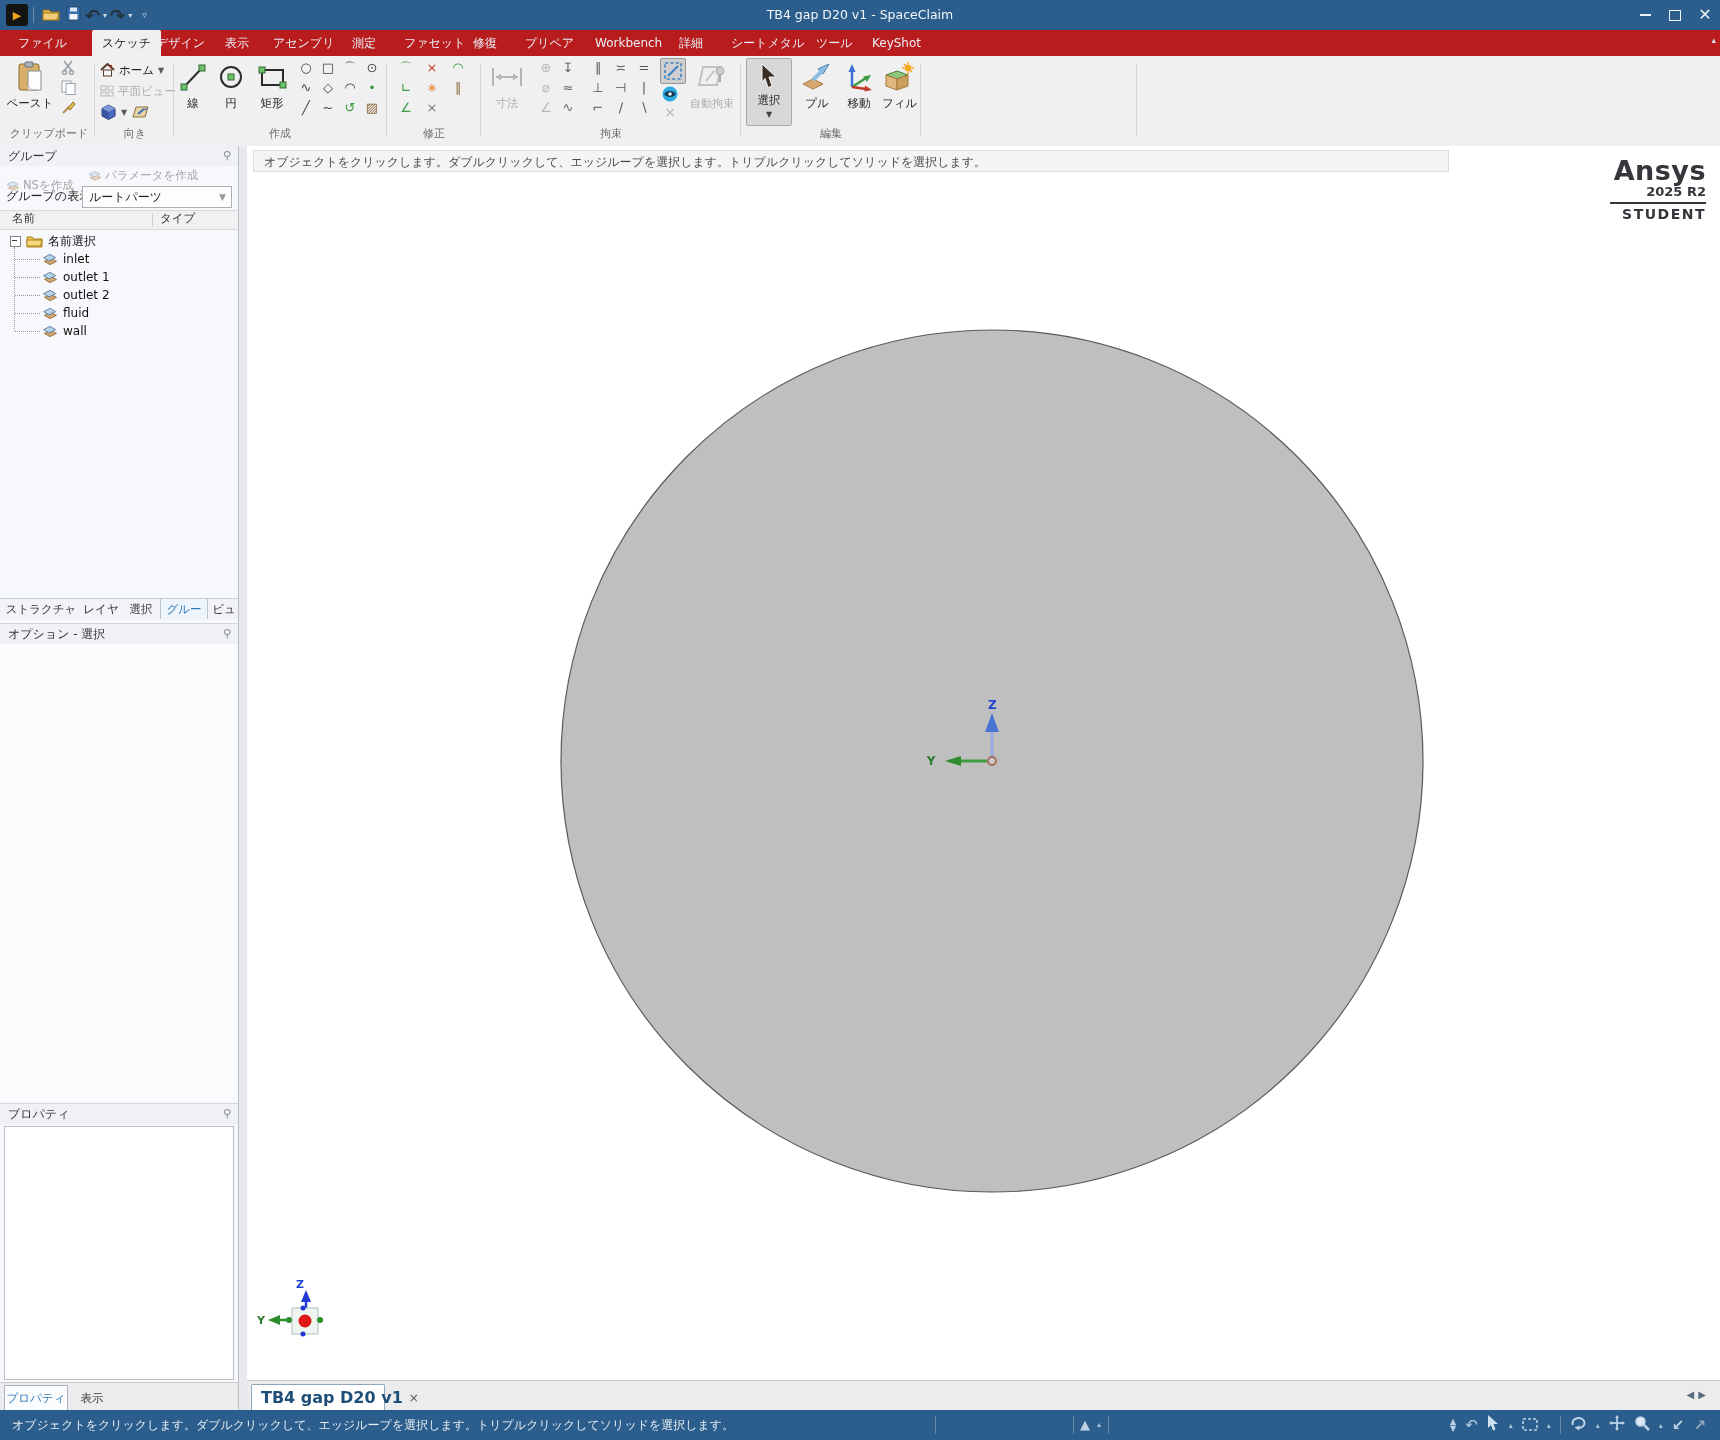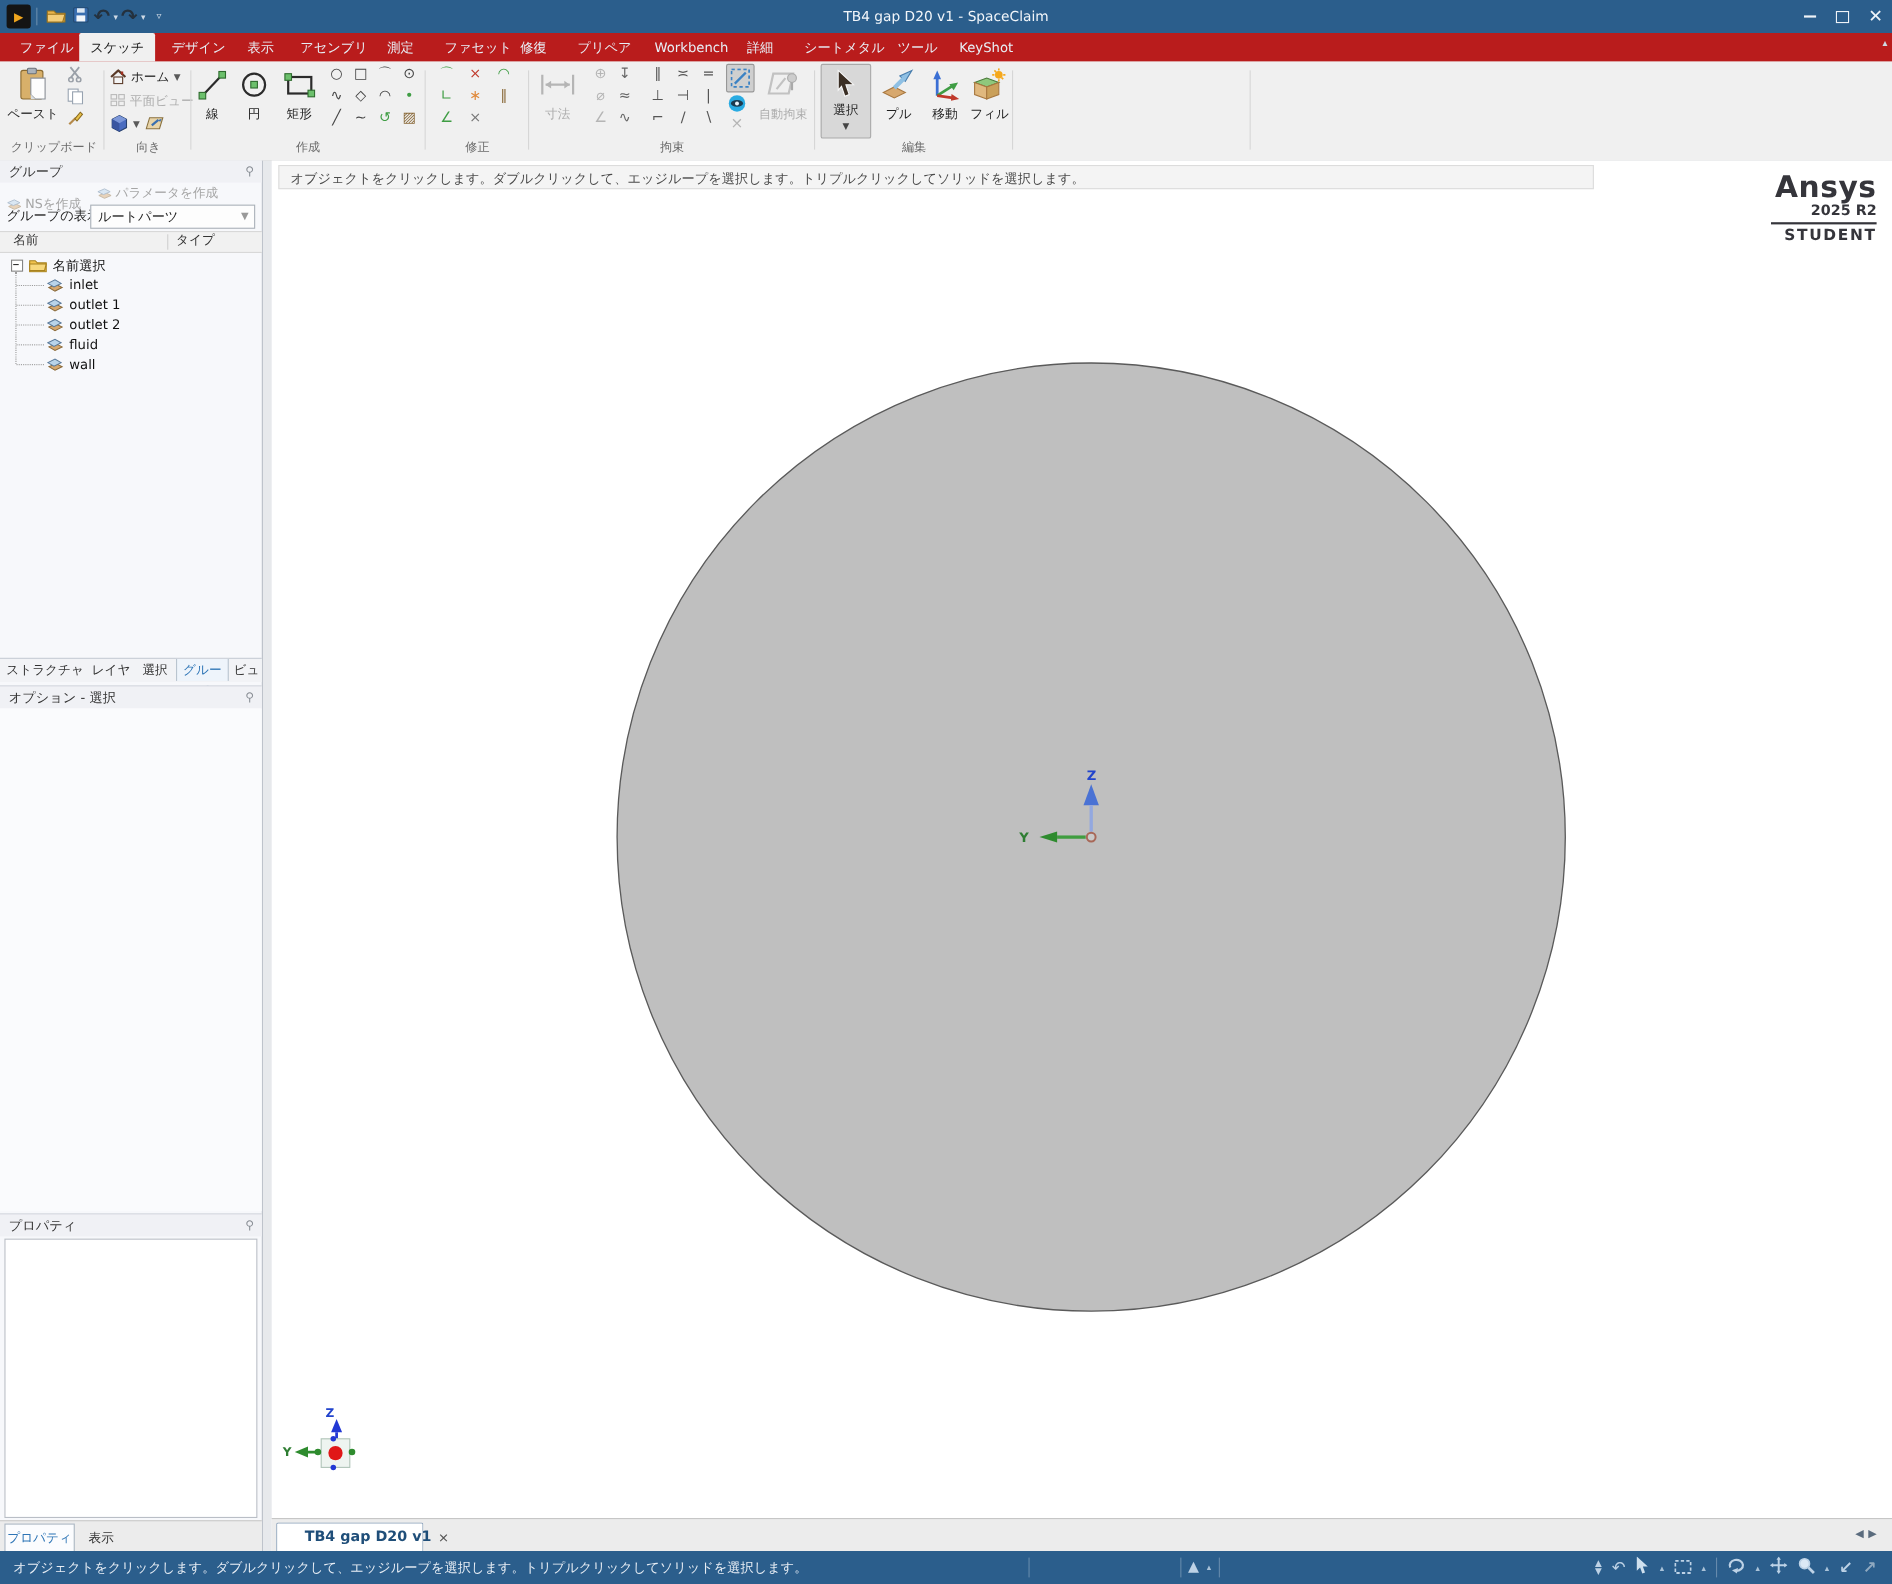--- a/index.html
+++ b/index.html
@@ -21,21 +21,21 @@
   .tiny-caret{color:#cfdae6;font-size:8px;margin:0 2px;}
   .winbtn{position:absolute;top:0;width:30px;height:30px;display:flex;align-items:center;justify-content:center;}
   .min-glyph{width:11px;height:2px;background:#eef3f8;}
   .max-glyph{width:10px;height:9px;border:1.5px solid #eef3f8;}
   .close-glyph{color:#eef3f8;font-size:16px;line-height:16px;}
 
   
   .menubar{position:absolute;left:0;top:30px;width:1720px;height:26px;background:#b91c1c;padding-left:36px;}
   .mtab{position:absolute;top:0;height:26px;line-height:26px;padding:0 10px;color:#e8eff6;
         font-size:12px;border-radius:2px 2px 0 0;}
-  .mtab.active{background:#f0f0f0;color:#1c1c1c;}
+  .mtab.active{background:#f0f0f0;color:#1c1c1c;margin-left:20px;}
   .help-circle{position:absolute;width:18px;height:18px;border-radius:50%;background:#4a86c8;
                border:2px solid #c8d8ea;color:#fff;font-size:11px;font-weight:bold;
                display:flex;align-items:center;justify-content:center;}
 
   
   .ribbon{position:absolute;left:0;top:56px;width:1720px;height:90px;background:#f0f0f0;
           border-bottom:1px solid #c8c8c8;}
   .rgroup{position:absolute;top:0;height:88px;}
   .glabel{position:absolute;left:0;right:0;bottom:3px;text-align:center;font-size:11px;color:#6b6b6b;white-space:nowrap;}
   .gsep{position:absolute;top:8px;height:72px;width:1px;background:#d6d6d6;}
@@ -85,21 +85,21 @@
            border:1px solid #dcdcdc;font-size:12px;color:#4a4a4a;line-height:22px;padding-left:10px;
            box-sizing:border-box;white-space:nowrap;overflow:hidden;}
   .ansys{position:absolute;right:14px;top:12px;width:96px;text-align:right;color:#35353b;}
   .ansys .brand{font-size:27px;font-weight:bold;letter-spacing:.5px;line-height:26px;}
   .ansys .rel{font-size:13px;font-weight:bold;line-height:15px;}
   .ansys .ed{font-size:14px;font-weight:bold;letter-spacing:1.5px;border-top:2px solid #35353b;
              margin-top:3px;padding-top:2px;}
   .dstrip{position:absolute;left:0;top:1234px;width:1473px;height:30px;background:#ececec;border-top:1px solid #c6c6c6;}
   .doctab{position:absolute;left:4px;top:3px;width:132px;height:25px;background:#fff;
           border:1px solid #8fa5bd;border-bottom:none;display:flex;align-items:center;border-radius:2px 2px 0 0;}
-  .doctab .dlabel{font-size:13px;font-weight:bold;color:#1f4e79;margin-left:20px;white-space:nowrap;}
+  .doctab .dlabel{font-size:16px;font-weight:bold;color:#1f4e79;margin-left:4px;white-space:nowrap;}
   .doctab .dclose{font-size:12px;color:#555;margin-left:6px;}
   .navarrows{position:absolute;right:10px;top:8px;color:#5a6b7d;font-size:10px;letter-spacing:4px;}
 
   
   .statusbar{position:absolute;left:0;top:1410px;width:1720px;height:30px;background:#2b5e8c;}
   .smsg{position:absolute;left:12px;top:0;height:30px;line-height:30px;color:#e8eef5;font-size:12px;white-space:nowrap;}
   .ssep{position:absolute;top:6px;width:1px;height:18px;background:rgba(255,255,255,.28);}
   .sico{color:#bdd2e6;font-size:15px;line-height:30px;}
   .sctrl{position:absolute;top:0;height:30px;display:flex;align-items:center;gap:9px;}
   .scaret{color:#a9c2d8;font-size:8px;}

